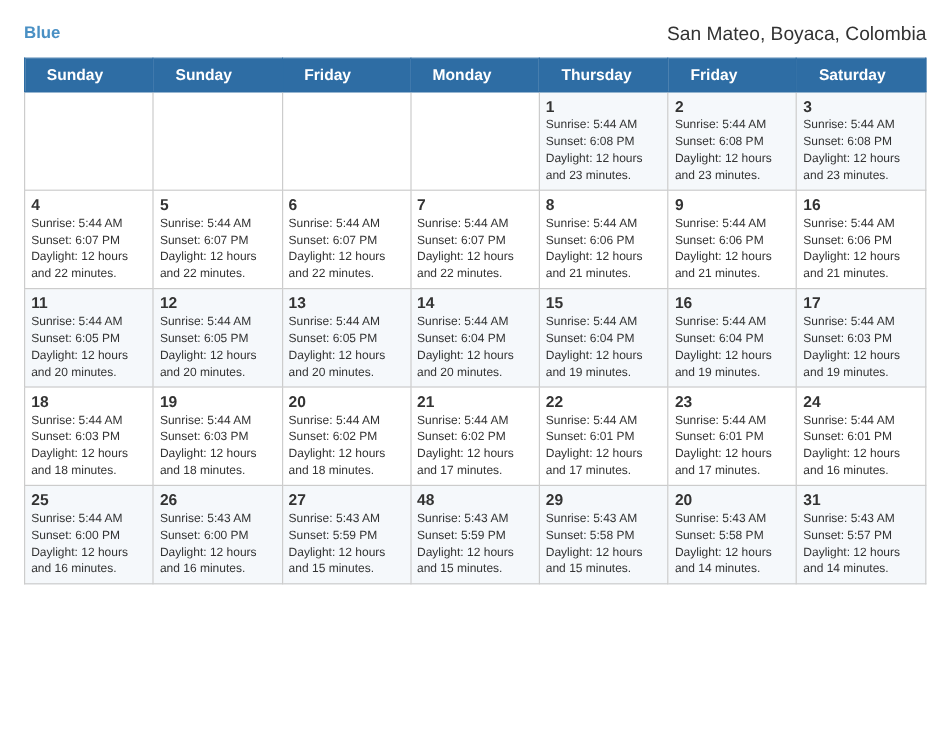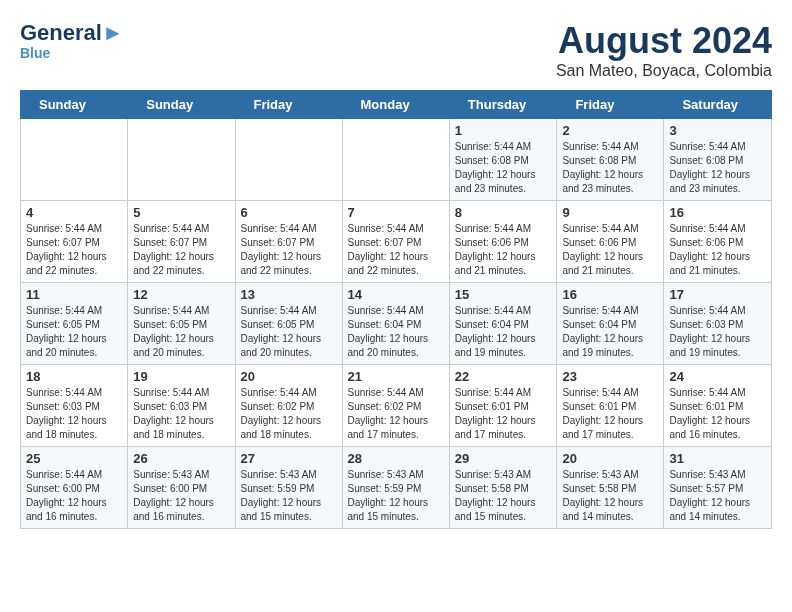--- a/index.html
+++ b/index.html
@@ -87,31 +87,25 @@
       display: flex;
       align-items: center;
       gap: 4px;
     }
   </style>
 </head>
 <body>
 
 <div class="header-area">
   <div class="logo">
-    <div class="logo-wrapper">
-      <span style="font-size:22px;font-weight:bold;">
-        <span style="color:#1a3a5c;">General</span><span style="color:#4a90c4;">►</span>
-      </span>
-    </div>
     <div style="font-size:14px;font-weight:bold;color:#1a3a5c;line-height:1;">
       <span style="color:#4a90c4;">Blue</span>
     </div>
   </div>
   <div class="title-area">
-    <div class="month-title">August 2024</div>
     <div class="subtitle">San Mateo, Boyaca, Colombia</div>
   </div>
 </div>
 
 <table class="calendar">
   <thead>
     <tr>
     <th>Sunday</th>
         <th>Sunday</th>
         <th>Friday</th>
@@ -237,21 +231,21 @@
         </td>
         <td>
           <span class="day-number">26</span>
           <div class="day-info">Sunrise: 5:43 AM<br>Sunset: 6:00 PM<br>Daylight: 12 hours and 16 minutes.</div>
         </td>
         <td>
           <span class="day-number">27</span>
           <div class="day-info">Sunrise: 5:43 AM<br>Sunset: 5:59 PM<br>Daylight: 12 hours and 15 minutes.</div>
         </td>
         <td>
-          <span class="day-number">28</span>
+          <span class="day-number">48</span>
           <div class="day-info">Sunrise: 5:43 AM<br>Sunset: 5:59 PM<br>Daylight: 12 hours and 15 minutes.</div>
         </td>
         <td>
           <span class="day-number">29</span>
           <div class="day-info">Sunrise: 5:43 AM<br>Sunset: 5:58 PM<br>Daylight: 12 hours and 15 minutes.</div>
         </td>
         <td>
           <span class="day-number">20</span>
           <div class="day-info">Sunrise: 5:43 AM<br>Sunset: 5:58 PM<br>Daylight: 12 hours and 14 minutes.</div>
         </td>

